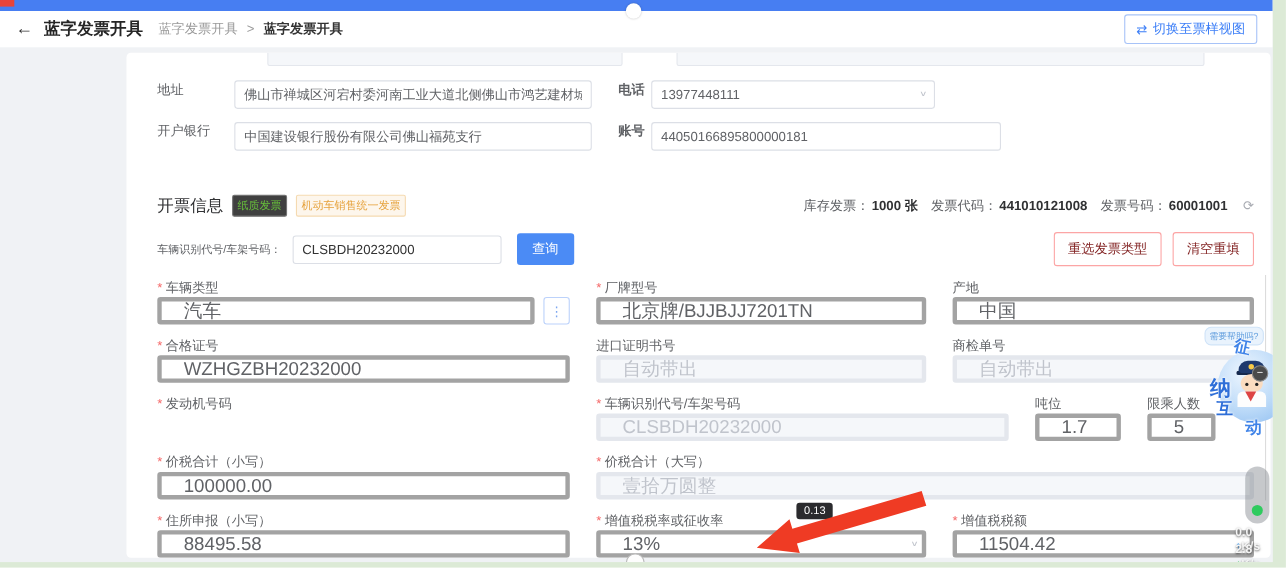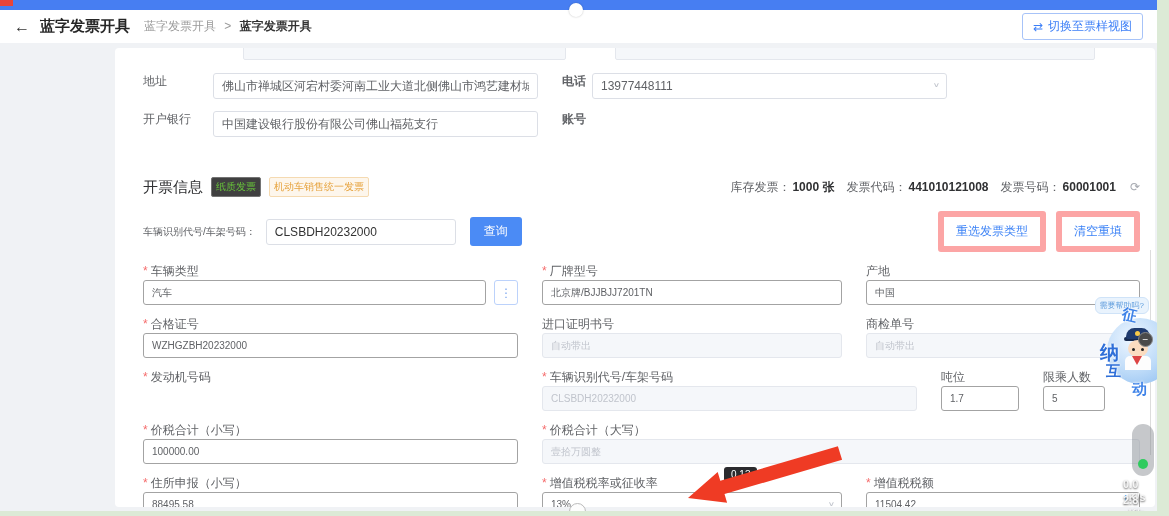--- a/index.html
+++ b/index.html
@@ -31,53 +31,53 @@
   .clip-box { position:absolute; top:-14px; height:26px; background:#f5f7fa; border:1px solid #e4e7ed; border-radius:2px; }
   .clip-box.b1 { left:100px; width:323px; }
   .clip-box.b2 { left:472px; width:480px; }
 
   .pair-row { display:flex; margin-top:12px; font-size:12px; color:#606266; }
   .plbl { width:70px; flex:0 0 70px; }
   .pinput { height:26px; border:1px solid #dcdfe6; border-radius:3px; font-size:12px; color:#606266; padding:0 8px; font-family:"Liberation Sans",sans-serif; }
   .pi1 { width:325px; flex:0 0 325px; }
   .plbl2 { margin-left:24px; width:30px; flex:0 0 30px;font-weight:bold; }
   .sel-wrap { position:relative; }
-  .pi2 { width:355px; flex:0 0 318px; }
+  .pi2 { width:258px; flex:0 0 318px; }
   .chev { position:absolute; right:7px; top:6px; color:#c0c4cc; font-size:10px; transform:scaleY(.65); pointer-events:none; }
 
   
   .sect-row { display:flex; align-items:center; margin-top:40px; }
   .sect-title { font-size:15px; font-weight:400; color:#303133; }
   .tag { font-size:10px; padding:2px 4px; border-radius:2px; margin-left:8px; }
   .tag.green { color:#67c23a; background:#404040; border:1px solid #737373; }
   .tag.orange { color:#e6a23c; background:#fdf6ec; border:1px solid #f5dab1; }
   .stock { margin-left:auto; font-size:12px; color:#606266; display:flex; align-items:center; gap:2px; }
   .stock b { color:#303133; font-weight:700; margin-right:10px; }
   .refresh { color:#a8abb2; font-size:12px; cursor:pointer; margin-left:2px; }
 
   
   .vin-row { display:flex; align-items:center; margin-top:14px; }
   .vin-lbl { font-size:10px; color:#606266; margin-right:10px;text-align:center; }
   .vin-inp { width:190px; height:26px; border:1px solid #dcdfe6; border-radius:3px; font-size:12px; color:#333; padding:0 8px; font-family:"Liberation Sans",sans-serif; }
   .btn-query { margin-left:14px; background:#4b8bf5; color:#fff; border:none; font-size:12px; padding:6px 14px; border-radius:3px; cursor:pointer; }
-  .btn-plain { background:#fff; color:#3b82f6; border:6px solid #fca5a5; font-size:12px; padding:6px 12px; border-radius:3px; cursor:pointer; }
+  .btn-plain { background:#fff; color:#7f1d1d; border:1px solid #fca5a5; font-size:12px; padding:6px 12px; border-radius:3px; cursor:pointer; }
   .vin-right { margin-left:auto; display:flex; gap:10px; }
 
   
   .f-row { display:flex; gap:24px; margin-top:11px; }
   .field { position:relative; }
   .col-a { flex:0 0 375px; }
   .col-b { flex:0 0 300px; }
   .col-c { flex:1; }
   .col-s { flex:0 0 78px; }
   .col-t { flex:0 0 62px; }
   .col-wide { flex:1; }
   .flabel { font-size:12px; color:#606266; height:17px; line-height:17px; white-space:nowrap; }
   .req { color:#f56c6c; margin-right:3px; }
-  .finput { width:100%; height:25px; border:1px solid #a3a3a3; border-radius:3px; font-size:10px; color:#606266; padding:0 8px; font-family:"Liberation Sans",sans-serif; }
+  .finput { width:100%; height:25px; border:4px solid #a3a3a3; border-radius:3px; font-size:17px; color:#606266; padding:0 20px; font-family:"Liberation Sans",sans-serif; }
   .finput::placeholder, .pinput::placeholder { color:#c0c4cc; }
   .finput.disabled { background:#f5f7fa; border-color:#e4e7ed; color:#c0c4cc; }
   .with-btn { display:flex; gap:8px; align-items:center; }
   .dots-btn { flex:0 0 24px; height:25px; border:1px solid #bcd2fb; color:#7da7f0; background:#fff; border-radius:3px; font-size:12px; cursor:pointer; line-height:1; }
   .tooltip { position:absolute; top:-8px; left:182px; background:rgba(25,25,28,.92); color:#fff; font-size:10px; padding:2px 7px; border-radius:3px; z-index:8; }
 
   
   .arrow-svg { position:absolute; left:680px; top:446px; z-index:50; pointer-events:none; }
 
   
@@ -148,20 +148,21 @@
         <span class="sel-wrap">
           <input class="pinput pi2" value="13977448111" style="">
           <span class="chev">∨</span>
         </span>
       </div>
 
       <div class="pair-row">
         <span class="plbl">开户银行</span>
         <input class="pinput pi1" value="中国建设银行股份有限公司佛山福苑支行" style="">
         <span class="plbl plbl2">账号</span>
+        <input class="pinput pi2" value="44050166895800000181" style="">
       </div>
 
       <div class="sect-row">
         <span class="sect-title">开票信息</span>
         <span class="tag green">纸质发票</span>
         <span class="tag orange">机动车销售统一发票</span>
         <span class="stock">
           <span>库存发票：</span>
             <b>1000 张</b>
           <span>发票代码：</span>

